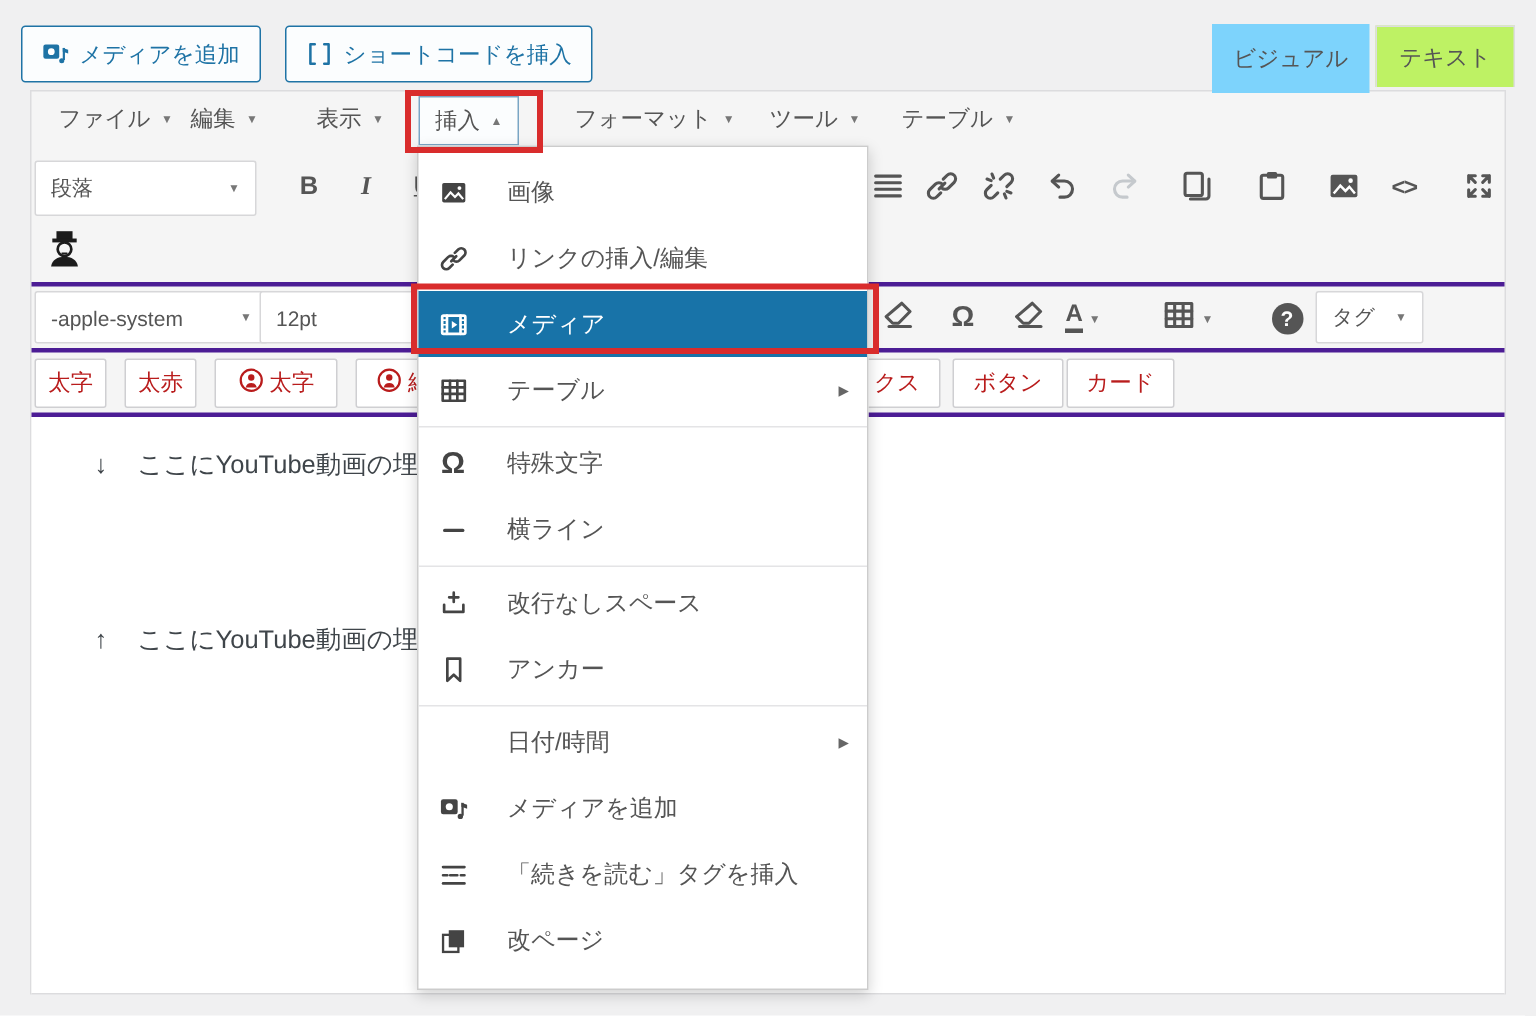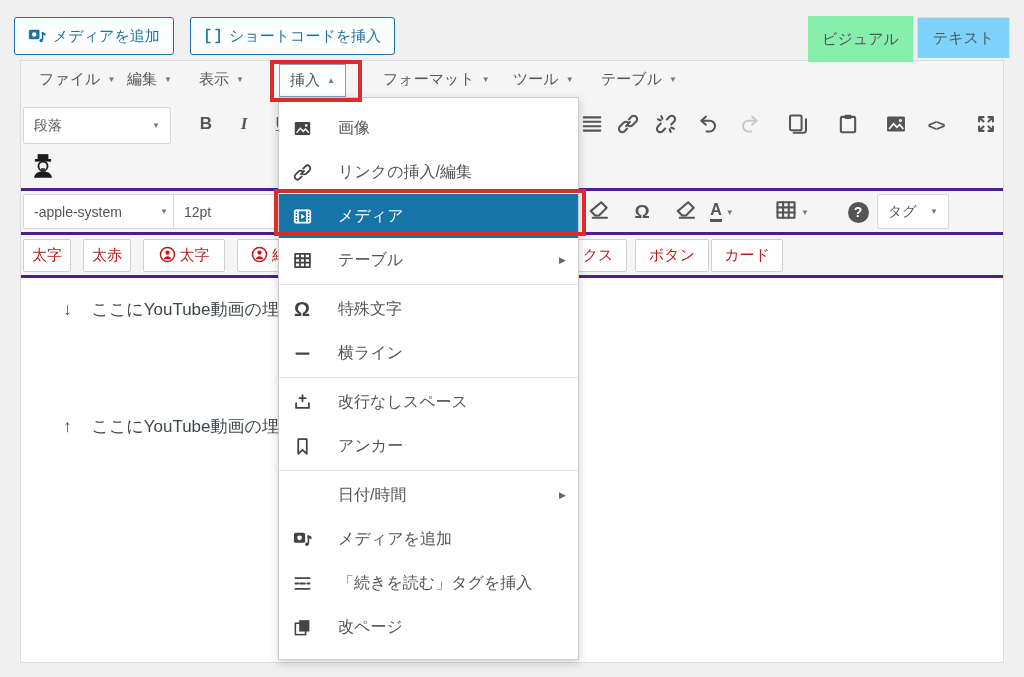--- a/index.html
+++ b/index.html
@@ -15,22 +15,22 @@
     position:absolute; top:17px; height:38px; display:flex; align-items:center; gap:7px;
     padding:0 13px; background:#fbfdfe; border:1px solid #1e73a5; border-radius:3px;
     color:#1e73a5; font-size:15px; cursor:pointer;
   }
   .wp-btn .icn { display:flex; }
   .wp-btn svg { width:18px; height:18px; }
 
   
   .tab { position:absolute; display:flex; align-items:center; justify-content:center;
     font-size:15px; color:#555; cursor:pointer; }
-  .tab.active { background:#86efac; }
-  .tab.inactive { background:#7dd3fc; border:1px solid #dddde0; border-bottom:none;font-family:Liberation Serif, serif; }
+  .tab.active { background:#7dd3fc; }
+  .tab.inactive { background:#bef264; border:1px solid #dddde0; border-bottom:none;font-family:Liberation Serif, serif; }
 
   
   #editor { position:absolute; left:20px; top:60px; width:984px; height:603px;
     background:#f5f5f5; border:1px solid #dcdcde; }
 
   
   #menubar { position:absolute; left:0; top:0; width:100%; height:38px; }
   .mitem { position:absolute; top:3px; display:flex; align-items:center; gap:7px;
     padding:6px 10px; font-size:15px; color:#555; cursor:pointer; }
   .mitem .caret { font-size:8px; color:#777; }
@@ -123,21 +123,21 @@
 <div id="editor">
   <div id="menubar">
       <div class="mitem" style="left: 8px;">
         <span>ファイル</span>
         <span class="caret">▼</span>
       </div>
       <div class="mitem" style="left: 96px;">
         <span>編集</span>
         <span class="caret">▼</span>
       </div>
-      <div class="mitem" style="left: 168px;">
+      <div class="mitem" style="left: 180px;">
         <span>表示</span>
         <span class="caret">▼</span>
       </div>
       <div class="mitem open" style="left: 258px;">
         <span>挿入</span>
         <span class="caret">▲</span>
       </div>
       <div class="mitem" style="left: 352px;">
         <span>フォーマット</span>
         <span class="caret">▼</span>

